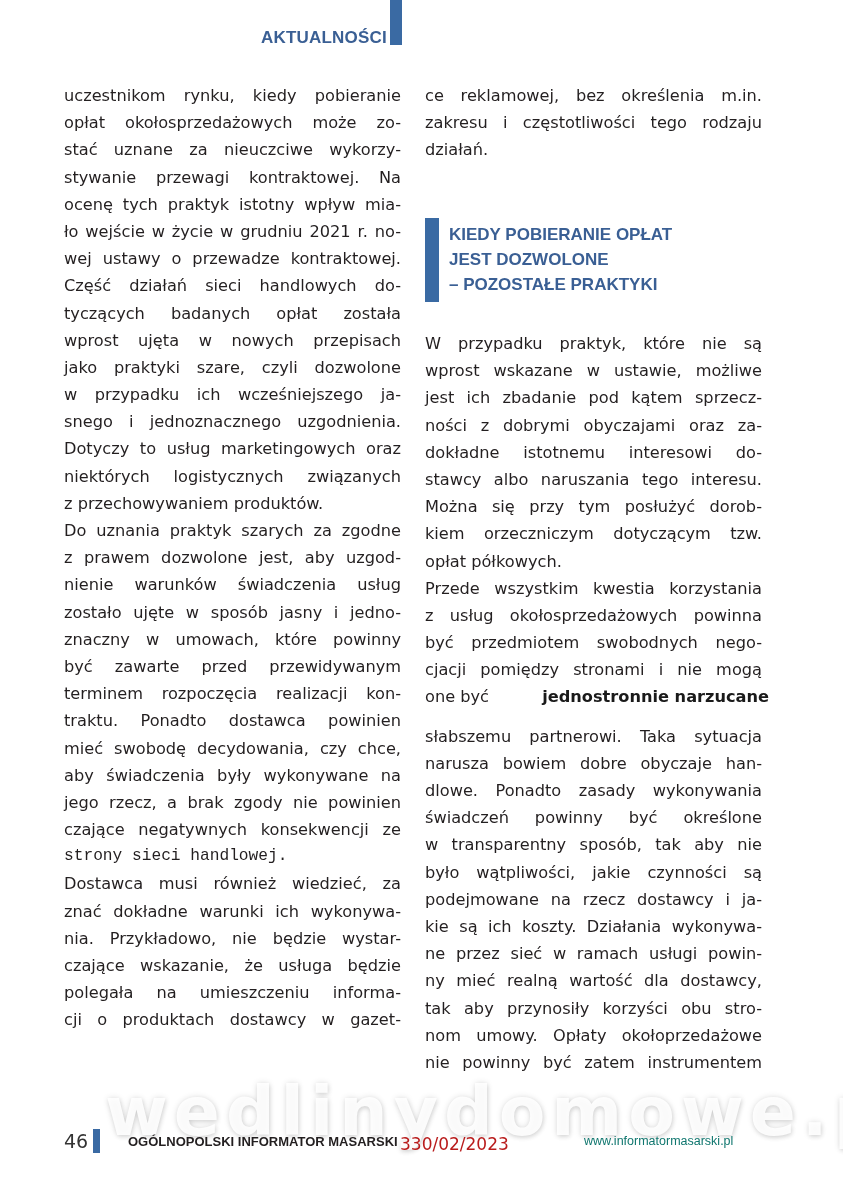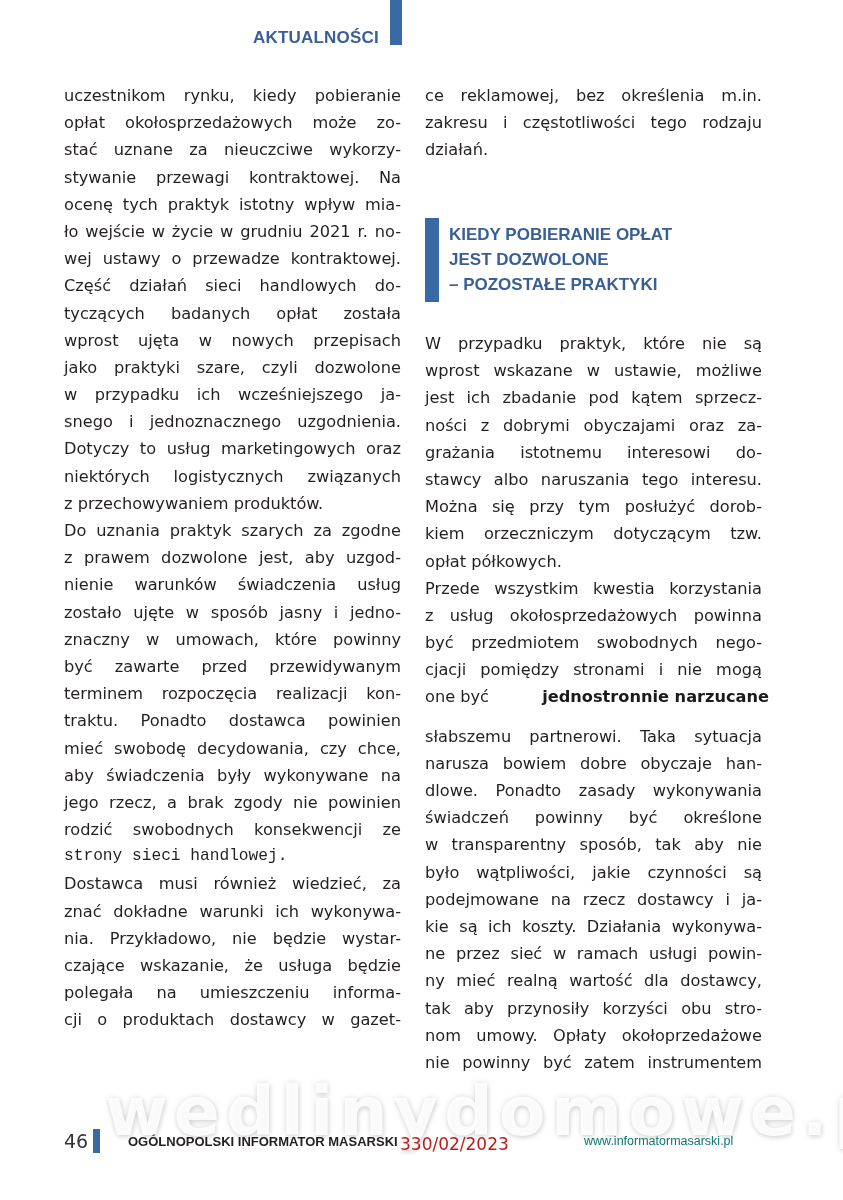--- a/index.html
+++ b/index.html
@@ -10,21 +10,21 @@
     body {
       width: 843px;
       height: 1200px;
       position: relative;
       overflow: hidden;
       font-family: "DejaVu Sans", sans-serif;
       color: #231f20;
     }
     .header-section {
       position: absolute;
-      left: 253px;
+      left: 261px;
       top: 28px;
       font-family: "Liberation Sans", sans-serif;
       font-weight: bold;
       font-size: 17px;
       color: #3a5f94;
       letter-spacing: 0.2px;
     }
     .header-bar {
       position: absolute;
       left: 390px;
@@ -193,42 +193,42 @@
     <span class="line" style="display: block;">z prawem dozwolone jest, aby uzgod-</span>
     <span class="line" style="display: block;">nienie warunków świadczenia usług</span>
     <span class="line" style="display: block;">zostało ujęte w sposób jasny i jedno-</span>
     <span class="line" style="display: block;">znaczny w umowach, które powinny</span>
     <span class="line" style="display: block;">być zawarte przed przewidywanym</span>
     <span class="line" style="display: block;">terminem rozpoczęcia realizacji kon-</span>
     <span class="line" style="display: block;">traktu. Ponadto  dostawca powinien</span>
     <span class="line" style="display: block;">mieć swobodę decydowania, czy chce,</span>
     <span class="line" style="display: block;">aby świadczenia były wykonywane na</span>
     <span class="line" style="display: block;">jego rzecz, a brak zgody nie powinien</span>
-    <span class="line" style="display: block;">rodzić swobodnych konsekwencji ze</span>
+    <span class="line" style="display: block;">czające negatywnych konsekwencji ze</span>
     <span class="line last" style="display: block; font-family: Liberation Mono, monospace;">strony sieci handlowej.</span>
     <span class="line" style="display: block;">Dostawca musi również wiedzieć, za</span>
     <span class="line" style="display: block;">znać dokładne warunki ich wykonywa-</span>
     <span class="line" style="display: block;">nia. Przykładowo, nie będzie wystar-</span>
     <span class="line" style="display: block;">czające wskazanie, że usługa będzie</span>
     <span class="line" style="display: block;">polegała na umieszczeniu informa-</span>
     <span class="line" style="display: block;">cji o produktach dostawcy w gazet-</span>
   </div>
 
 <div class="col col-right">
   <div class="p1" id="right-intro">
       <span class="line" style="display: block;">ce reklamowej, bez określenia m.in.</span>
       <span class="line" style="display: block;">zakresu i częstotliwości tego rodzaju</span>
       <span class="line last" style="display: block;">działań.</span>
     </div>
   <div class="p2" id="right-body">
       <span class="line" style="display: block;">W przypadku praktyk, które nie są</span>
       <span class="line" style="display: block;">wprost wskazane w  ustawie, możliwe</span>
       <span class="line" style="display: block;">jest ich zbadanie pod kątem sprzecz-</span>
       <span class="line" style="display: block;">ności z dobrymi obyczajami oraz za-</span>
-      <span class="line" style="display: block;">grażania istotnemu interesowi do-</span>
+      <span class="line" style="display: block;">dokładne istotnemu interesowi do-</span>
       <span class="line" style="display: block;">stawcy albo naruszania tego interesu.</span>
       <span class="line" style="display: block;">Można się przy tym posłużyć dorob-</span>
       <span class="line" style="display: block;">kiem orzeczniczym dotyczącym tzw.</span>
       <span class="line last" style="display: block;">opłat półkowych.</span>
       <span class="line" style="display: block;">Przede wszystkim kwestia korzystania</span>
       <span class="line" style="display: block;">z usług okołosprzedażowych powinna</span>
       <span class="line" style="display: block;">być przedmiotem swobodnych nego-</span>
       <span class="line" style="display: block;">cjacji pomiędzy stronami i nie mogą</span>
       <span class="line" style="display: block;"><span>one być </span><b class="bold">jednostronnie narzucane</b></span>
       <span class="line" style="display: block; margin-top: 12px;">słabszemu partnerowi. Taka sytuacja</span>

